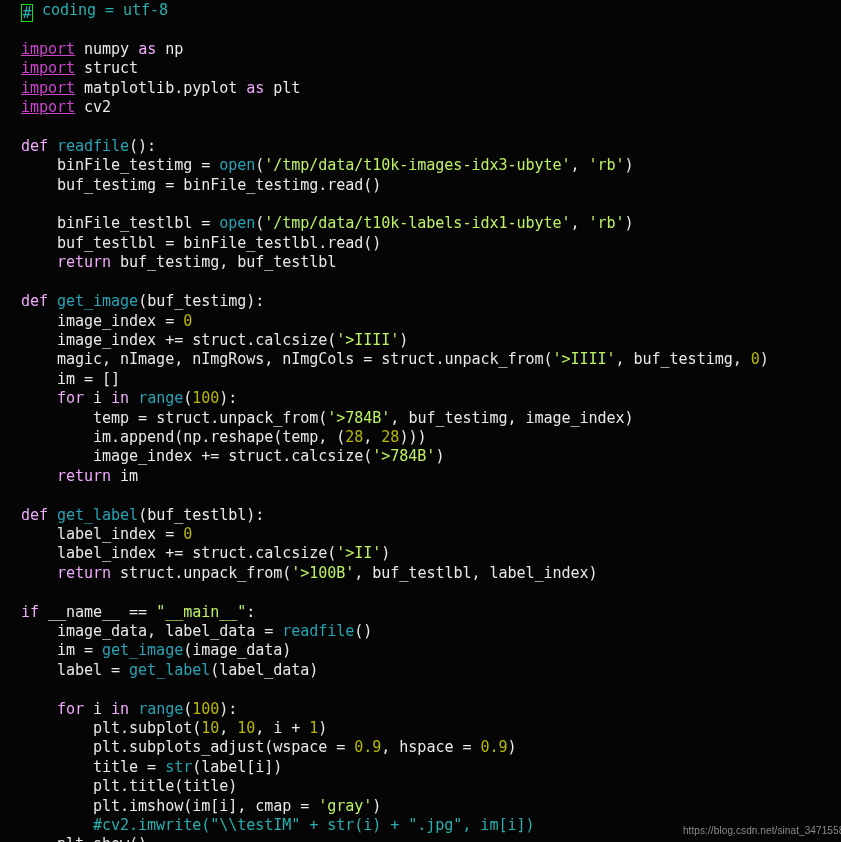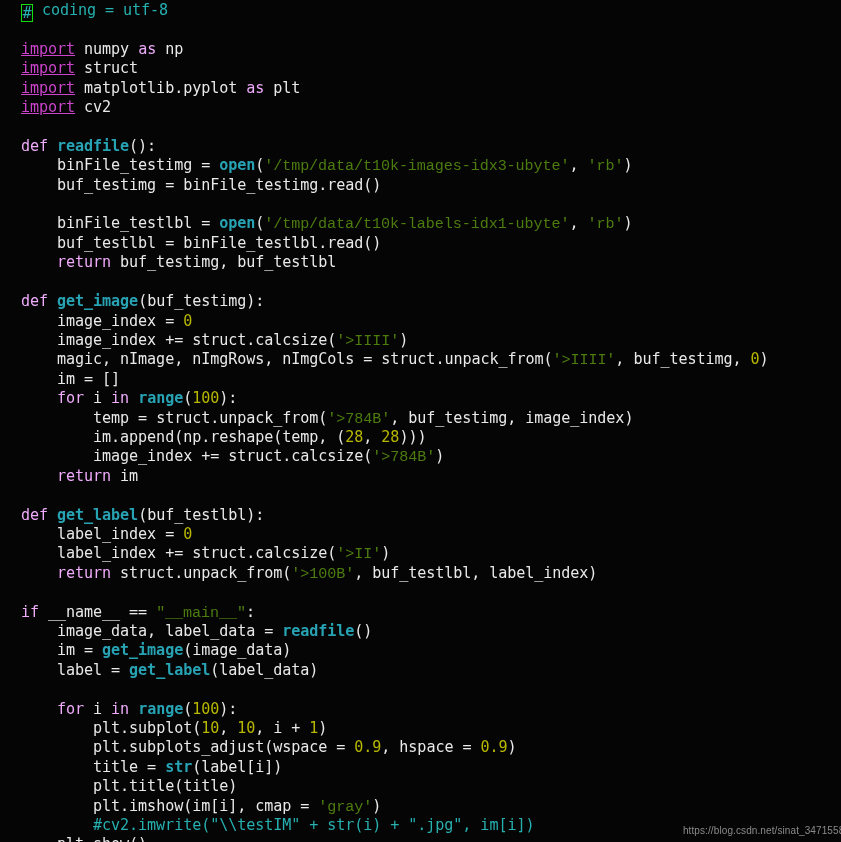--- a/index.html
+++ b/index.html
@@ -42,22 +42,22 @@
   .ln {
     height: 19.42px;
     white-space: pre;
     display: block;
   }
 
   
   .t-plain   { color: #e9e9e9; }
   .t-kw      { color: #f0abfc; }   
   .t-import  { color: #cc44cc; text-decoration: underline; }   
-  .t-fn      { color: #27a3b4; font-weight: bold; }   
-  .t-str     { color: #4d7c0f; font-family: Liberation Mono, monospace; }   
+  .t-fn      { color: #27a3b4; }   
+  .t-str     { color: #bef264; }   
   .t-num     { color: #b8b800; }   
   .t-cmt     { color: #27b0b0; }
 
   
   .match-box {
     display: inline-block;
     border: 1.5px solid #11dd11;
     box-sizing: border-box;
     padding: 0;
     margin: 0;

